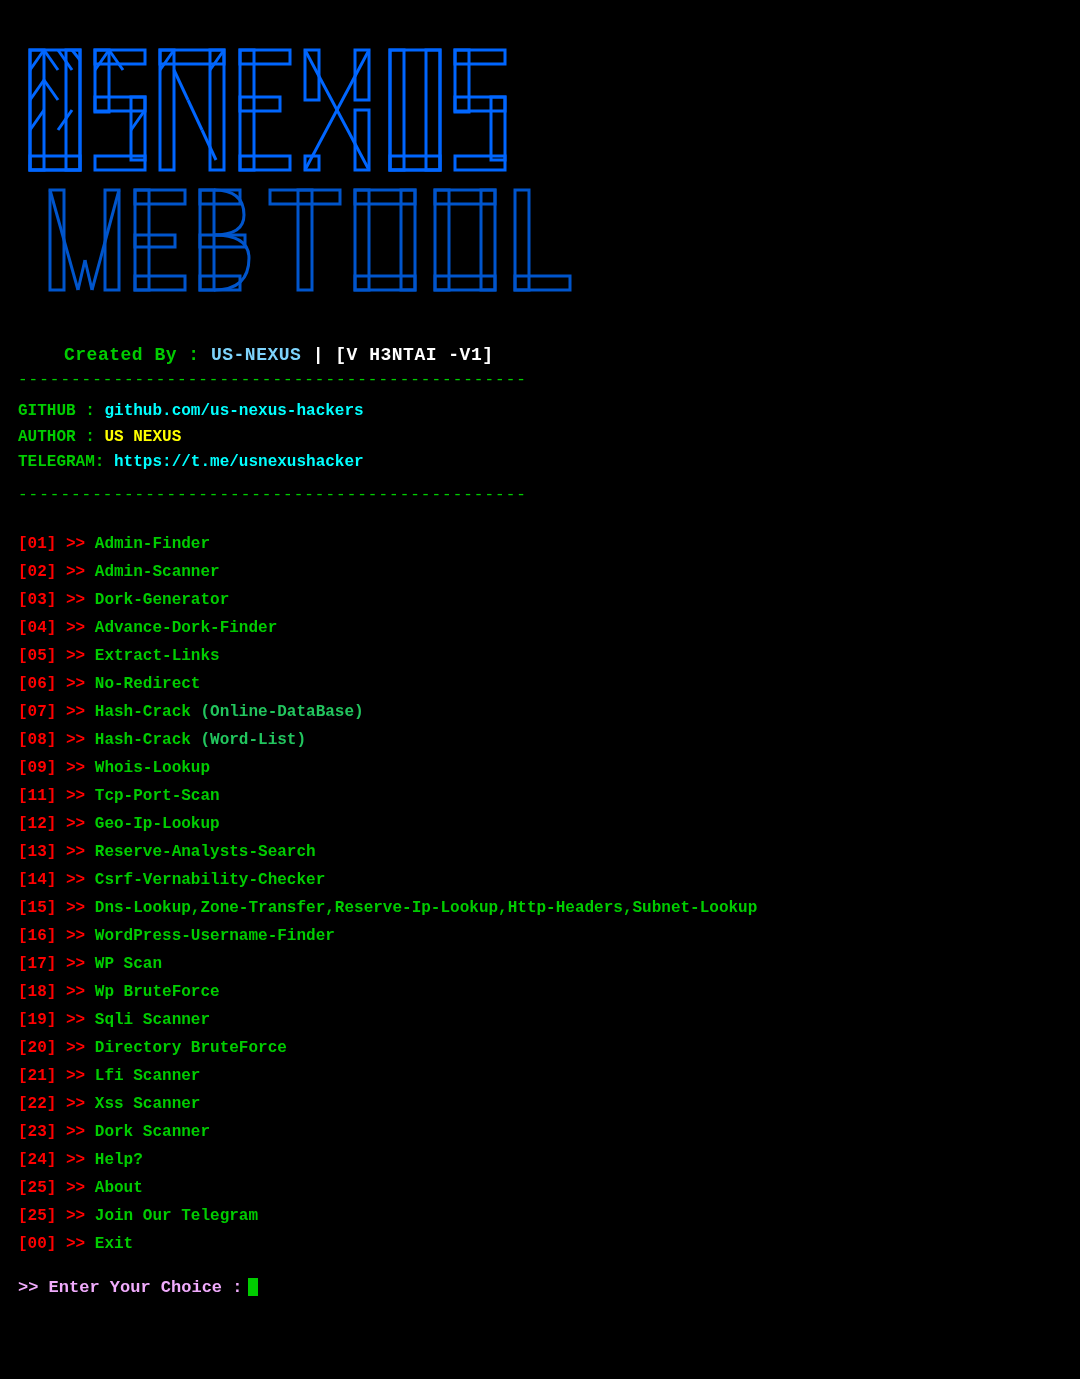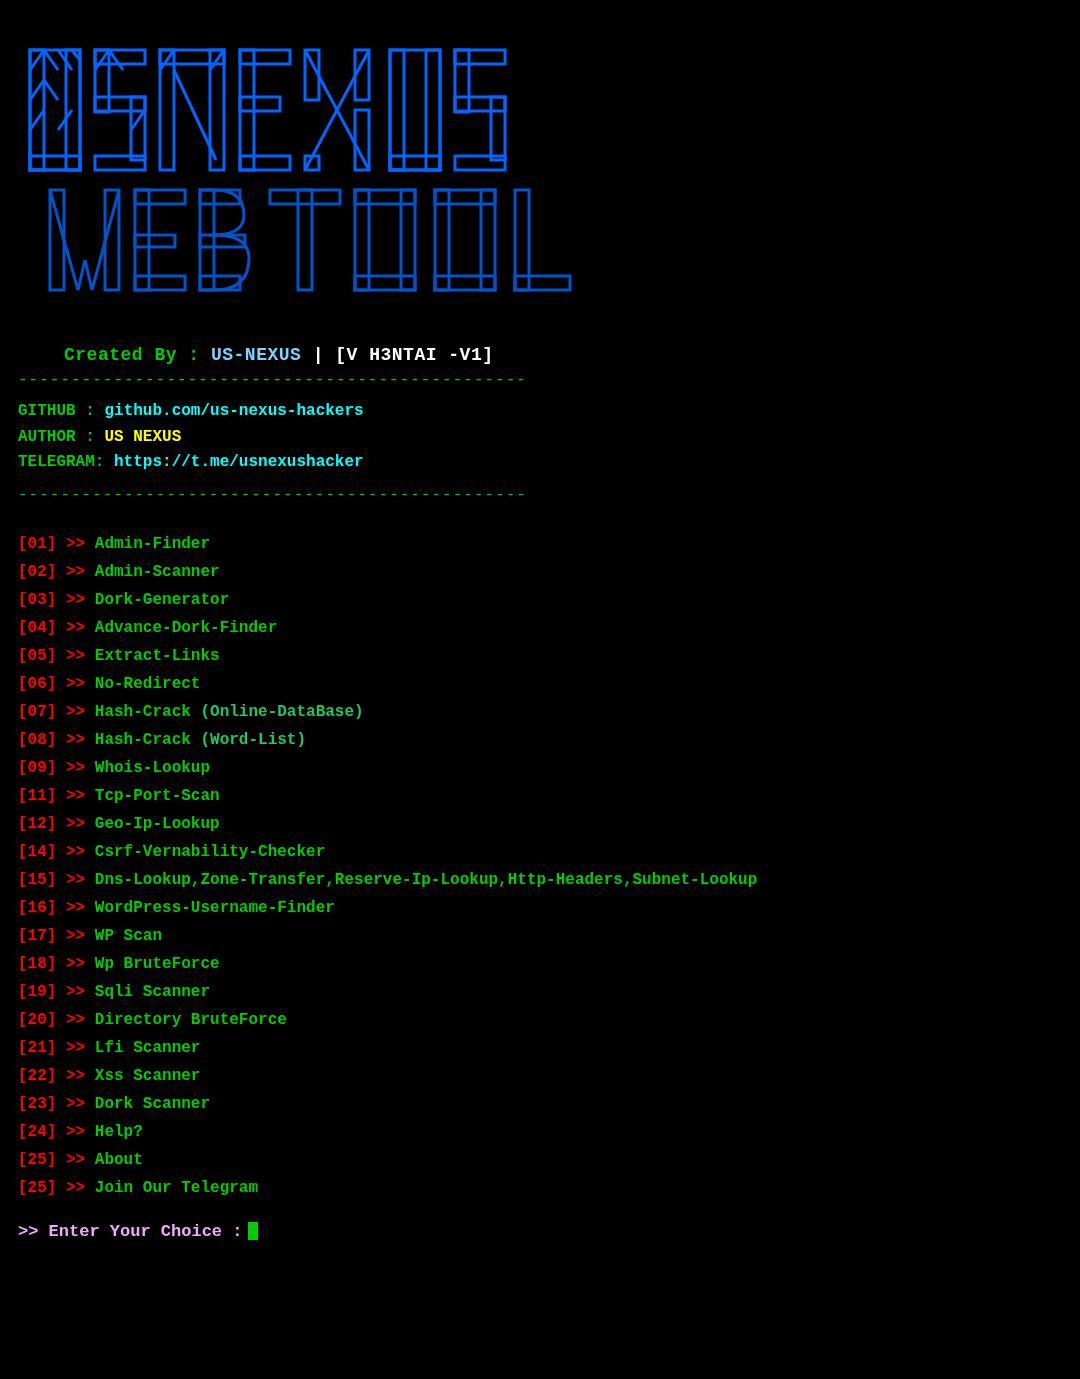--- a/index.html
+++ b/index.html
@@ -286,33 +286,35 @@
     <div class="menu-item"><span class="menu-num">[02]</span><span class="menu-arrow"> &gt;&gt; </span><span class="menu-label">Admin-Scanner</span></div>
     <div class="menu-item"><span class="menu-num">[03]</span><span class="menu-arrow"> &gt;&gt; </span><span class="menu-label">Dork-Generator</span></div>
     <div class="menu-item"><span class="menu-num">[04]</span><span class="menu-arrow"> &gt;&gt; </span><span class="menu-label">Advance-Dork-Finder</span></div>
     <div class="menu-item"><span class="menu-num">[05]</span><span class="menu-arrow"> &gt;&gt; </span><span class="menu-label">Extract-Links</span></div>
     <div class="menu-item"><span class="menu-num">[06]</span><span class="menu-arrow"> &gt;&gt; </span><span class="menu-label">No-Redirect</span></div>
     <div class="menu-item"><span class="menu-num">[07]</span><span class="menu-arrow"> &gt;&gt; </span><span class="menu-label">Hash-Crack </span><span class="menu-label-special">(Online-DataBase)</span></div>
     <div class="menu-item"><span class="menu-num">[08]</span><span class="menu-arrow"> &gt;&gt; </span><span class="menu-label">Hash-Crack </span><span class="menu-label-special">(Word-List)</span></div>
     <div class="menu-item"><span class="menu-num">[09]</span><span class="menu-arrow"> &gt;&gt; </span><span class="menu-label">Whois-Lookup</span></div>
     <div class="menu-item"><span class="menu-num">[11]</span><span class="menu-arrow"> &gt;&gt; </span><span class="menu-label">Tcp-Port-Scan</span></div>
     <div class="menu-item"><span class="menu-num">[12]</span><span class="menu-arrow"> &gt;&gt; </span><span class="menu-label">Geo-Ip-Lookup</span></div>
+    <div class="menu-item"><span class="menu-num">[13]</span><span class="menu-arrow"> &gt;&gt; </span><span class="menu-label">Reserve-Analysts-Search</span></div>
     <div class="menu-item"><span class="menu-num">[14]</span><span class="menu-arrow"> &gt;&gt; </span><span class="menu-label">Csrf-Vernability-Checker</span></div>
     <div class="menu-item"><span class="menu-num">[15]</span><span class="menu-arrow"> &gt;&gt; </span><span class="menu-label">Dns-Lookup,Zone-Transfer,Reserve-Ip-Lookup,Http-Headers,Subnet-Lookup</span></div>
     <div class="menu-item"><span class="menu-num">[16]</span><span class="menu-arrow"> &gt;&gt; </span><span class="menu-label">WordPress-Username-Finder</span></div>
     <div class="menu-item"><span class="menu-num">[17]</span><span class="menu-arrow"> &gt;&gt; </span><span class="menu-label">WP Scan</span></div>
     <div class="menu-item"><span class="menu-num">[18]</span><span class="menu-arrow"> &gt;&gt; </span><span class="menu-label">Wp BruteForce</span></div>
     <div class="menu-item"><span class="menu-num">[19]</span><span class="menu-arrow"> &gt;&gt; </span><span class="menu-label">Sqli Scanner</span></div>
     <div class="menu-item"><span class="menu-num">[20]</span><span class="menu-arrow"> &gt;&gt; </span><span class="menu-label">Directory BruteForce</span></div>
     <div class="menu-item"><span class="menu-num">[21]</span><span class="menu-arrow"> &gt;&gt; </span><span class="menu-label">Lfi Scanner</span></div>
     <div class="menu-item"><span class="menu-num">[22]</span><span class="menu-arrow"> &gt;&gt; </span><span class="menu-label">Xss Scanner</span></div>
     <div class="menu-item"><span class="menu-num">[23]</span><span class="menu-arrow"> &gt;&gt; </span><span class="menu-label">Dork Scanner</span></div>
     <div class="menu-item"><span class="menu-num">[24]</span><span class="menu-arrow"> &gt;&gt; </span><span class="menu-label">Help?</span></div>
     <div class="menu-item"><span class="menu-num">[25]</span><span class="menu-arrow"> &gt;&gt; </span><span class="menu-label">About</span></div>
     <div class="menu-item"><span class="menu-num">[25]</span><span class="menu-arrow"> &gt;&gt; </span><span class="menu-label">Join Our Telegram</span></div>
+    <div class="menu-item"><span class="menu-num">[00]</span><span class="menu-arrow"> &gt;&gt; </span><span class="menu-label">Exit</span></div>
   </div>
 
 <div class="input-section">
   <div class="input-line">
     <span class="input-prompt">&gt;&gt; Enter Your Choice : </span>
     <span class="input-cursor"></span>
   </div>
 </div>
 
 </body></html>

